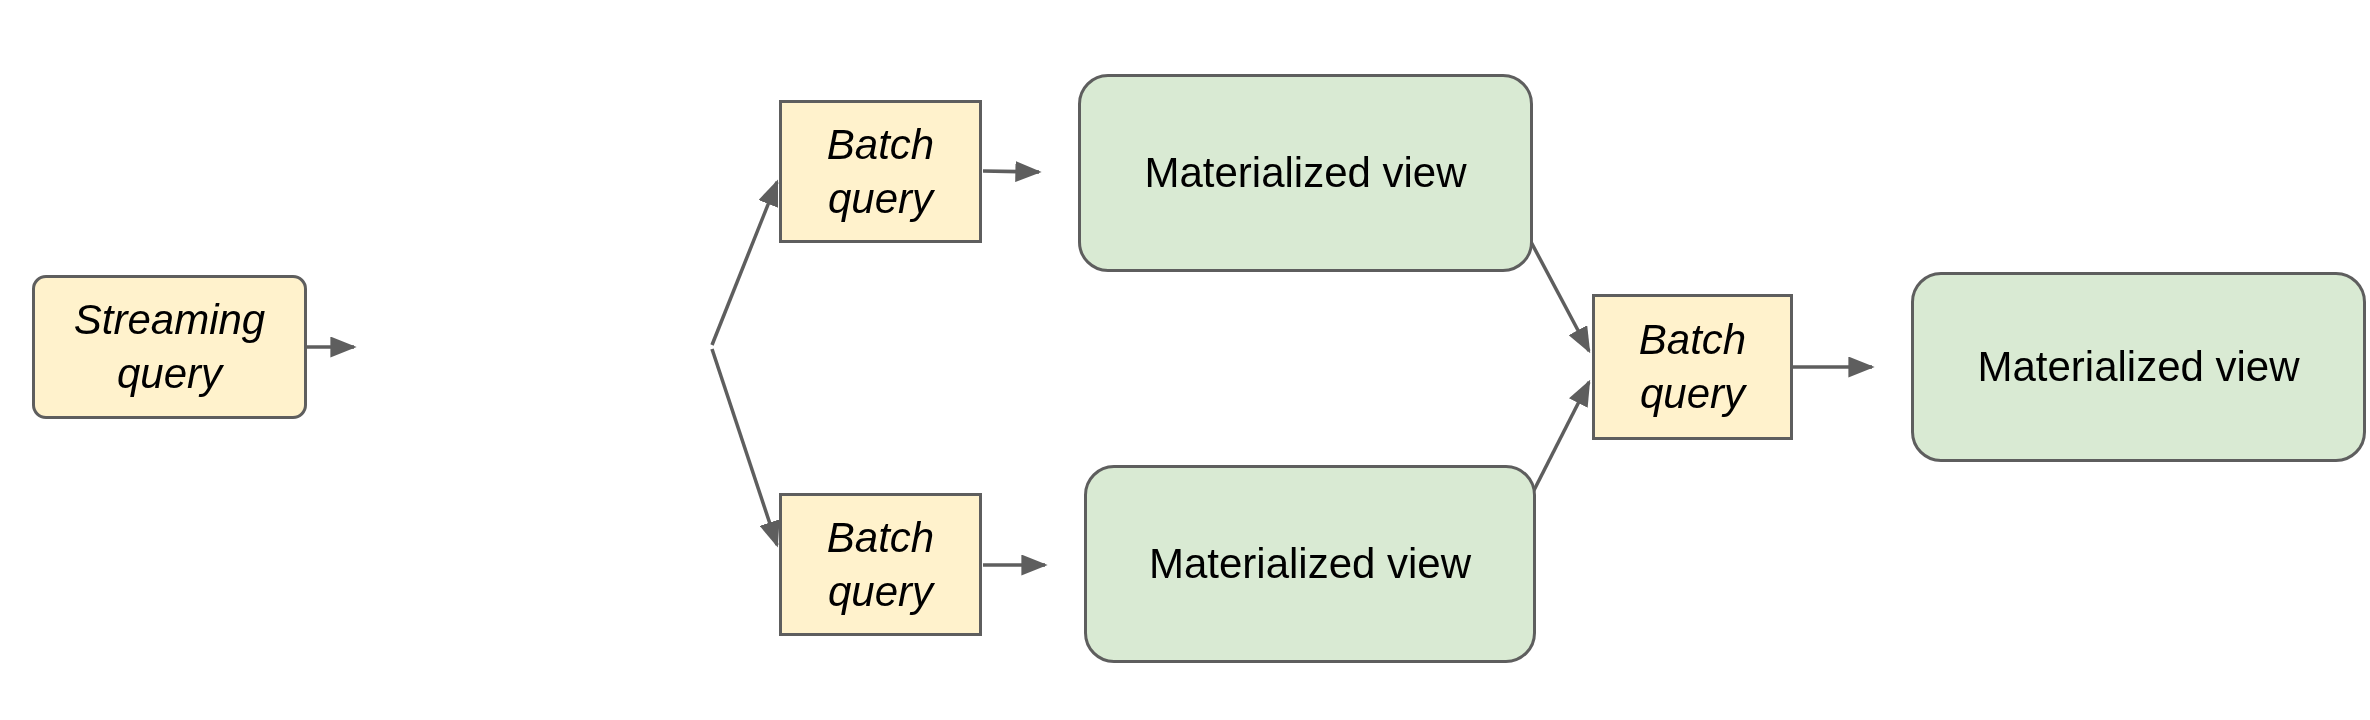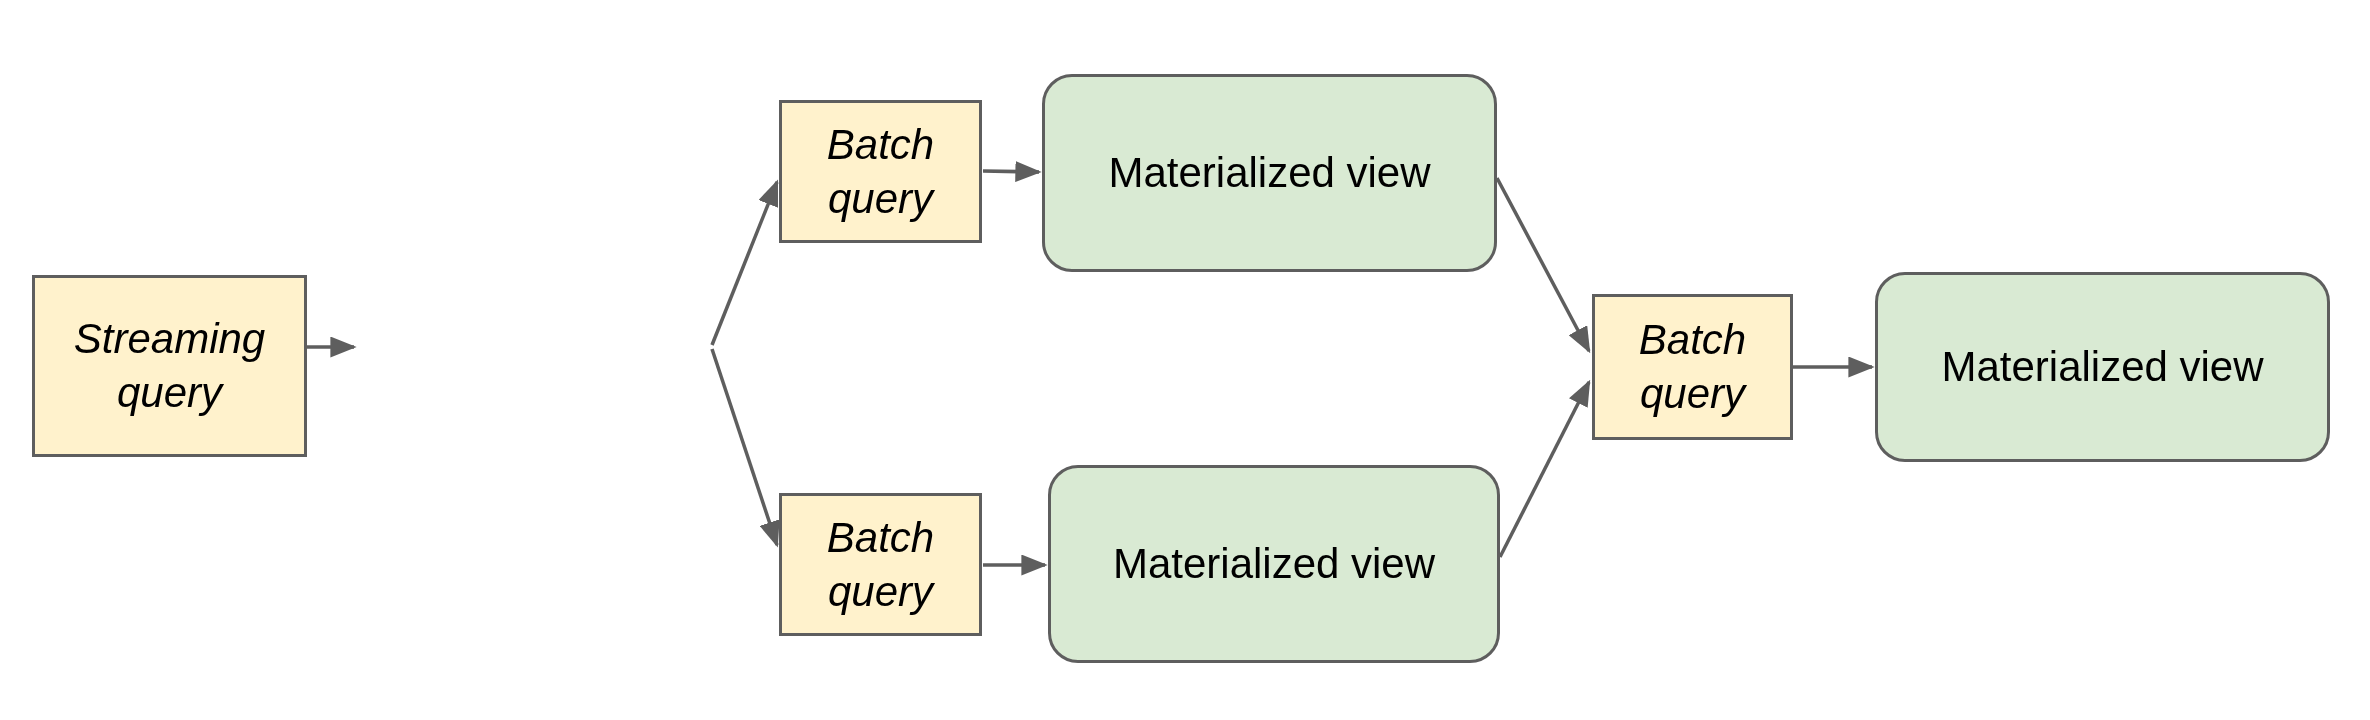--- a/index.html
+++ b/index.html
@@ -42,23 +42,23 @@
     justify-content: center;
     text-align: center;
     border: 3px solid var(--stroke);
     color: var(--text);
     font-size: 42px;
     line-height: 1.28;
     padding: 0 18px;
   }
   .node .label { display: block; }
   .node.query { background: var(--query-fill); font-style: italic; }
-  .node.store { background: var(--table-fill); border-radius: 30px; }
+  .node.store { background: var(--table-fill); border-radius: 30px; margin-left: 36px; }
 
-  .n-streaming    { left: 32px;   top: 275px; width: 275px; height: 182px; }
+  .n-streaming    { left: 32px;   top: 275px; width: 275px; height: 144px; border-radius: 14px; }
   .n-table        { left: 356px;  top: 250px; width: 355px; height: 197px; }
   .n-bq-top       { left: 779px;  top: 100px; width: 203px; height: 143px; }
   .n-mv-top       { left: 1042px; top: 74px;  width: 455px; height: 198px; }
   .n-bq-bottom    { left: 779px;  top: 493px; width: 203px; height: 143px; }
   .n-mv-bottom    { left: 1048px; top: 465px; width: 452px; height: 198px; }
   .n-bq-merge     { left: 1592px; top: 294px; width: 201px; height: 146px; }
   .n-mv-final     { left: 1875px; top: 272px; width: 455px; height: 190px; }
 </style>
 </head>
 <body>

